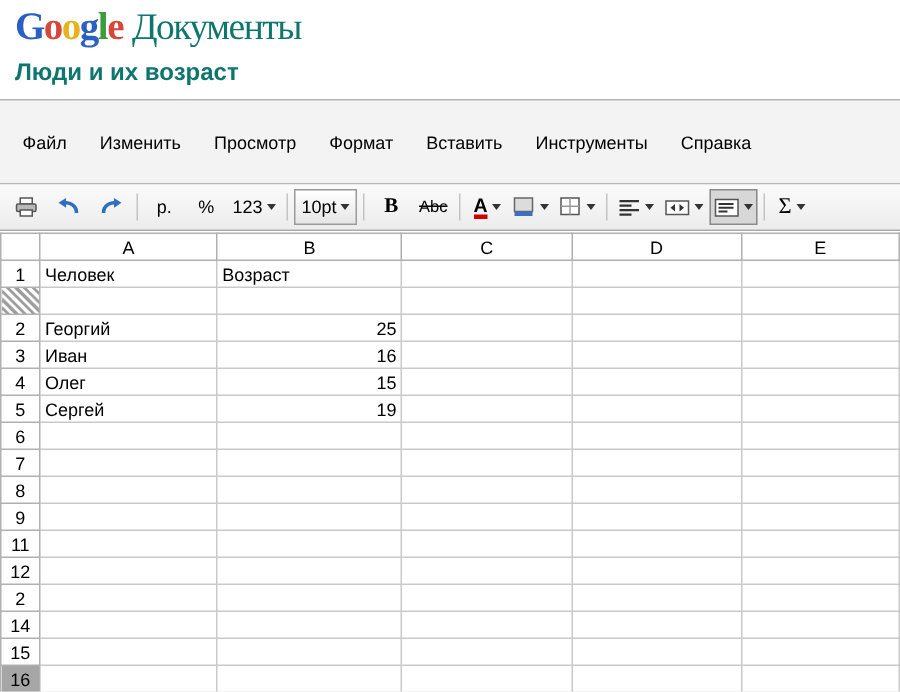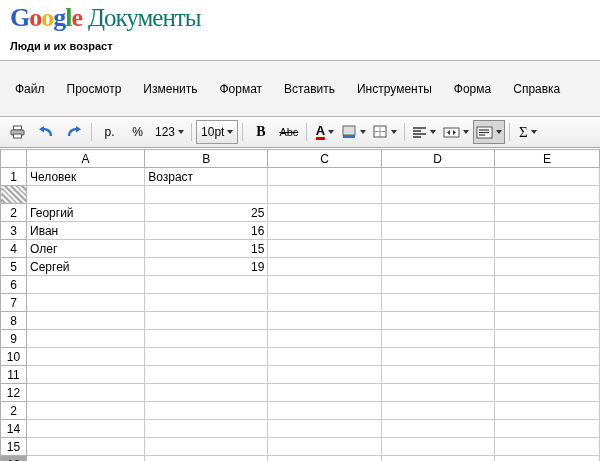--- a/index.html
+++ b/index.html
@@ -37,24 +37,24 @@
   .logo .docs {
     color: #0f766e;
     font-family: "Liberation Serif", serif;
     font-size: 25px;
     margin-left: 6px;
     font-weight: normal;
   }
 
   
   .doc-title {
-    font-size: 11px;
+    font-size: 16px;
     font-weight: bold;
     padding: 6px 0 8px 10px;
-    color: #000000;
+    color: #0f766e;
   }
 
   
   .menubar {
     border-top: 1px solid #b5b5b5;
     border-bottom: 1px solid #b5b5b5;
     background: #f3f3f3;
     height: 23px;
     display: flex;
     align-items: center;
@@ -178,26 +178,25 @@
 <div class="logo-bar">
   <div class="logo">
     <span class="g1">G</span><span class="o1">o</span><span class="o2">o</span><span class="g2">g</span><span class="l">l</span><span class="e">e</span><span class="docs">Документы</span>
   </div>
 </div>
 
 <div class="doc-title">Люди и их возраст</div>
 
 <div class="menubar">
   <div class="menu-item">Файл</div>
+  <div class="menu-item">Изменить</div>
   <div class="menu-item">Просмотр</div>
-  <div class="menu-item">Изменить</div>
   <div class="menu-item">Формат</div>
   <div class="menu-item">Вставить</div>
   <div class="menu-item">Инструменты</div>
-  <div class="menu-item">Форма</div>
   <div class="menu-item">Справка</div>
 </div>
 
 <div class="toolbar">
 
   <div class="tb">
     <span>
       <svg class="icon-svg" width="15" height="14" viewBox="0 0 15 14">
         <rect x="3.5" y="1" width="8" height="4" fill="#fff" stroke="#555"></rect>
         <rect x="1" y="5" width="13" height="5" rx="1" fill="#b9b9b9" stroke="#555"></rect>
@@ -417,28 +416,20 @@
         </tr>
         <tr>
           <td class="rowhead">9</td>
           <td class=""></td>
           <td class=""></td>
           <td class=""></td>
           <td class=""></td>
           <td class=""></td>
         </tr>
         <tr>
-          <td class="rowhead">10</td>
-          <td class=""></td>
-          <td class=""></td>
-          <td class=""></td>
-          <td class=""></td>
-          <td class=""></td>
-        </tr>
-        <tr>
           <td class="rowhead">11</td>
           <td class=""></td>
           <td class=""></td>
           <td class=""></td>
           <td class=""></td>
           <td class=""></td>
         </tr>
         <tr>
           <td class="rowhead">12</td>
           <td class=""></td>

